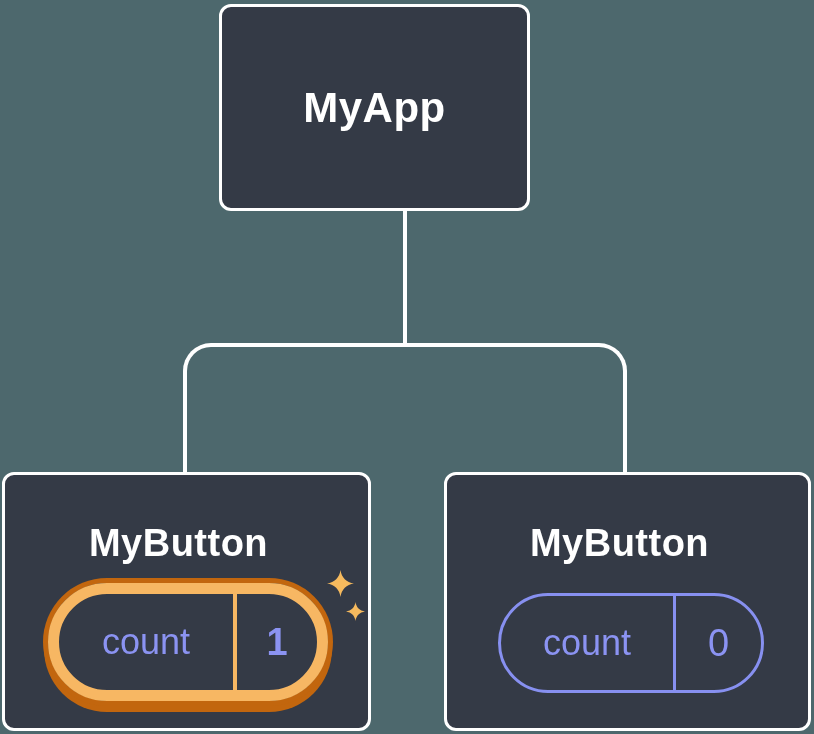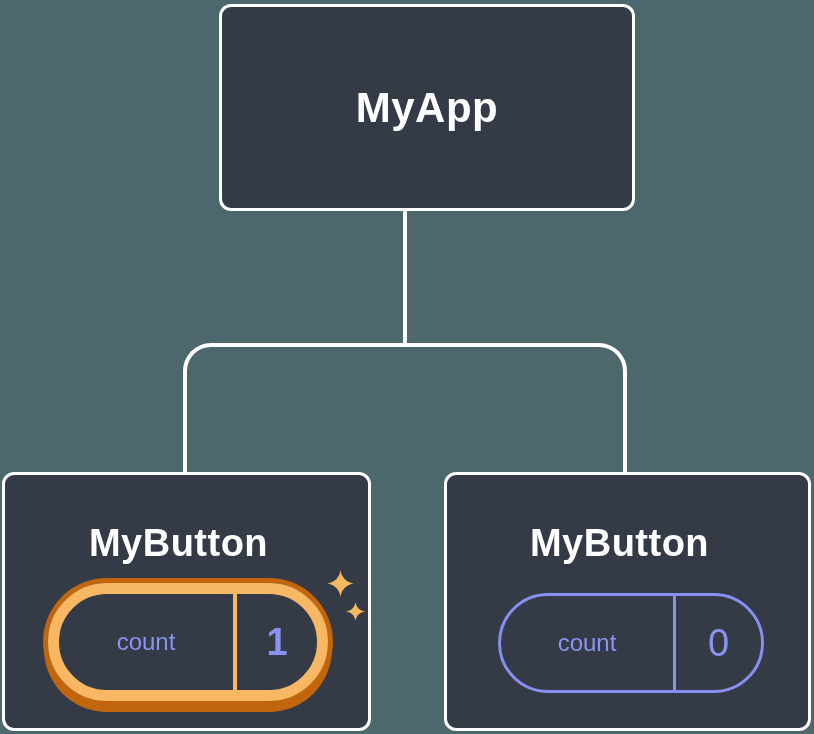--- a/index.html
+++ b/index.html
@@ -25,21 +25,21 @@
     width:814px;height:734px;
     background:var(--bg);
   }
   .node{
     position:absolute;
     background:var(--node-fill);
     border:3px solid var(--node-border);
     border-radius:12px;
   }
   .node-root{
-    left:219px;top:4px;width:416px;height:207px;
+    left:219px;top:4px;width:311px;height:207px;
     display:flex;align-items:center;justify-content:center;
   }
   .node-root .node-title{font-size:42px;}
   .node-title{
     color:#FFFFFF;
     font-weight:700;
     font-size:38px;
     text-align:center;
     letter-spacing:0.5px;
   }
@@ -67,21 +67,21 @@
   .node-right{left:444px;top:472px;width:367px;height:259px;}
 
   .pill{
     position:absolute;
     display:flex;
     align-items:stretch;
   }
   .pill-cell{
     display:flex;align-items:center;justify-content:center;
     color:var(--purple-text);
-    font-size:24px;
+    font-size:36px;
   }
   .pill-value{font-size:38px;}
   .value-bold{font-weight:700;}
 
   
   .pill-highlight{
     left:43px;top:108px;
     width:280px;height:118px;
     border:11px solid var(--gold);
     border-radius:59px;

